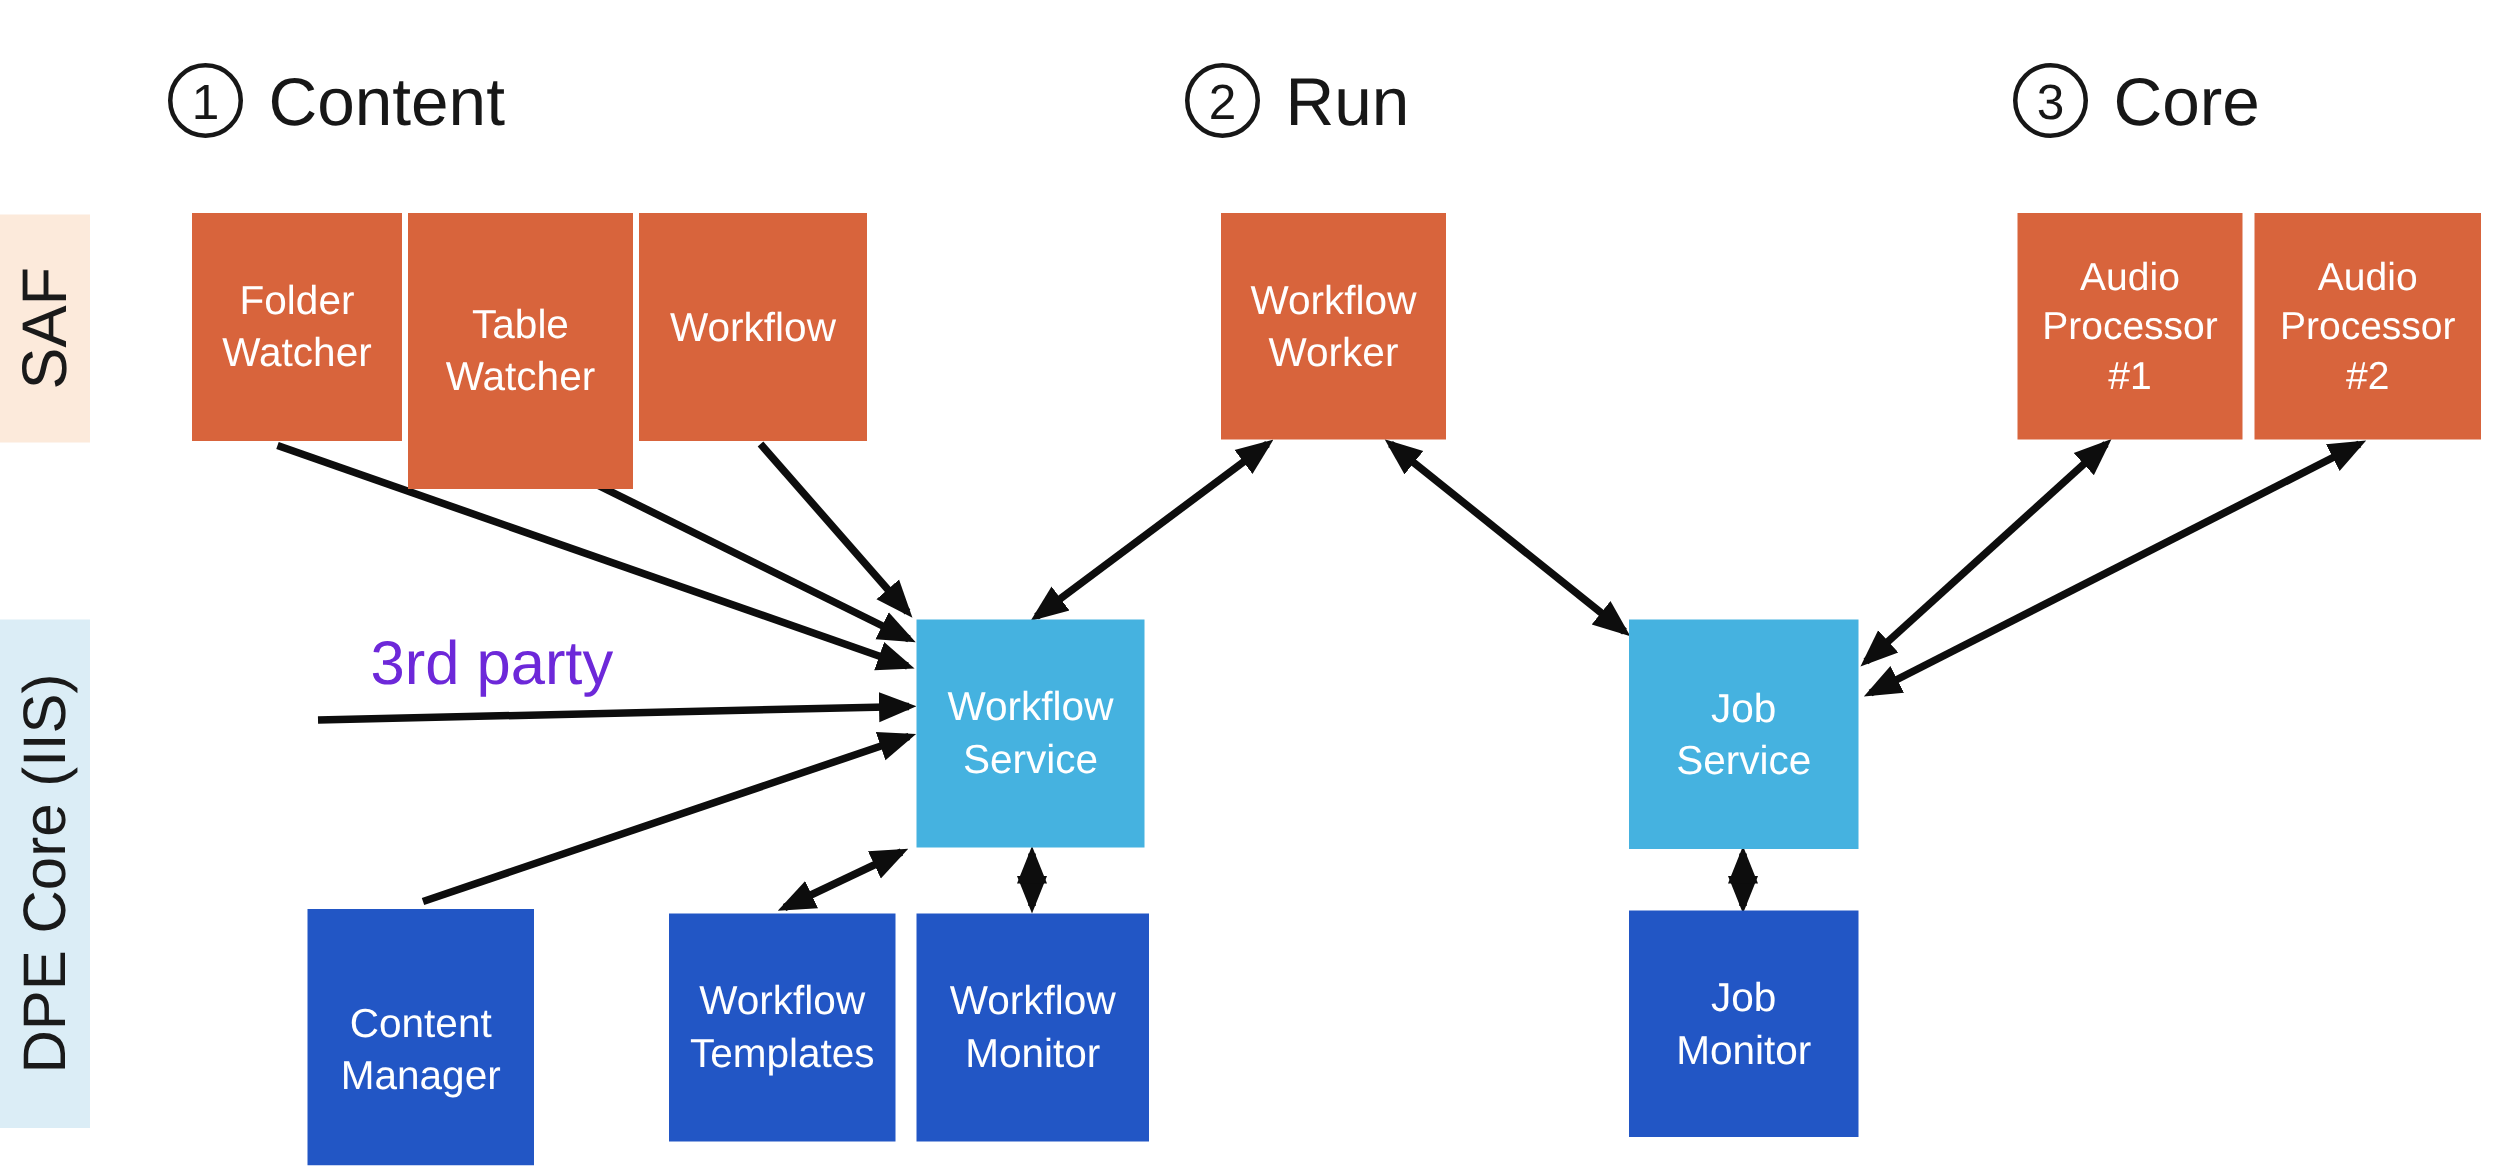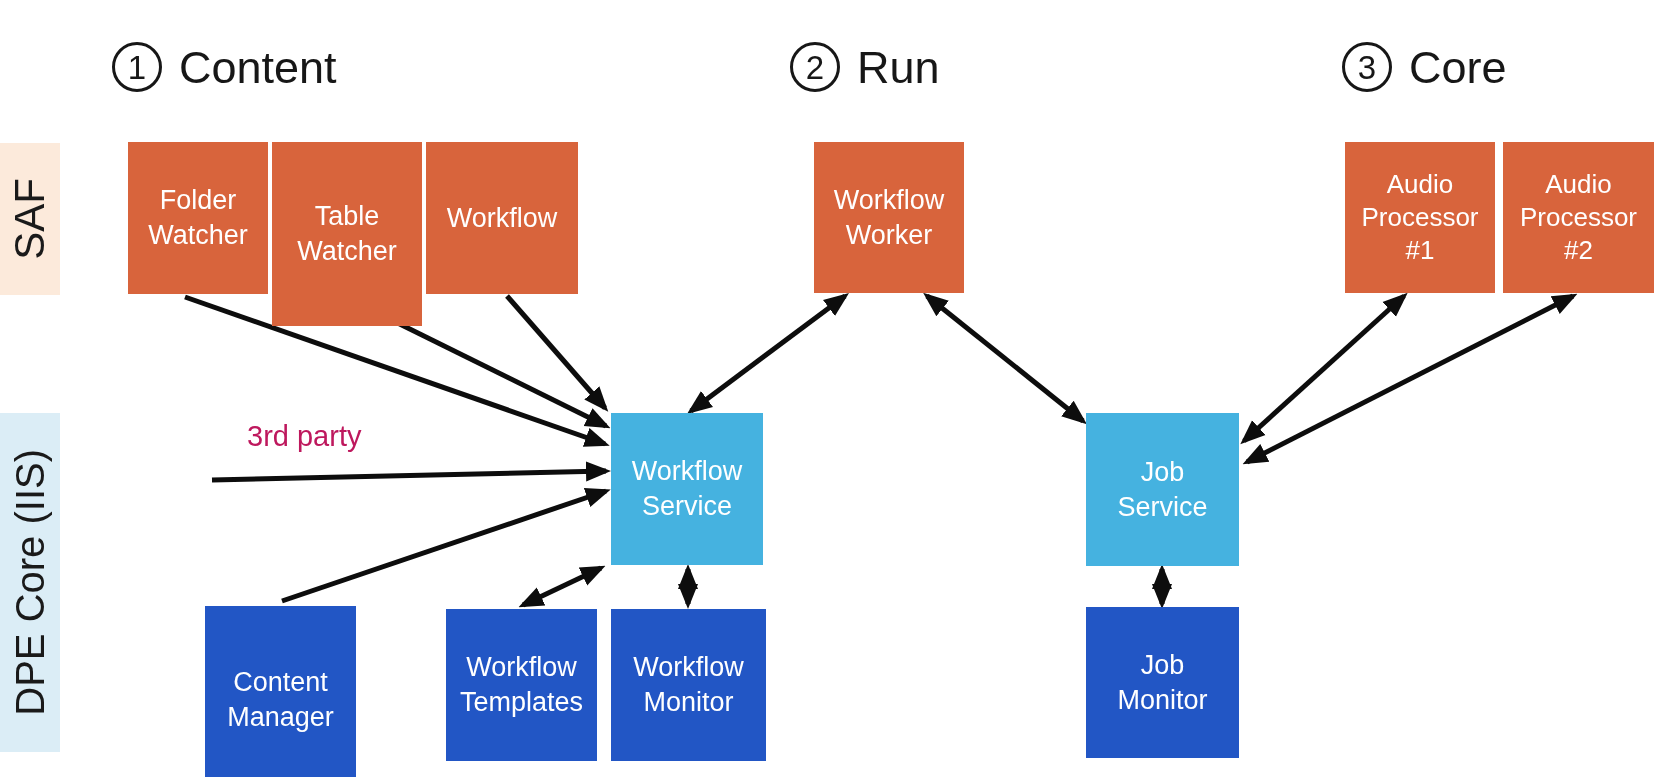--- a/index.html
+++ b/index.html
@@ -40,21 +40,21 @@
   #n-ww {left:814px; top:142px; width:150px;height:151px;}
   #n-ap1{left:1345px;top:142px; width:150px;height:151px;font-size:26px;}
   #n-ap2{left:1503px;top:142px; width:151px;height:151px;font-size:26px;}
   #n-ws {left:611px; top:413px; width:152px;height:152px;}
   #n-js {left:1086px;top:413px; width:153px;height:153px;}
   #n-cm {left:205px; top:606px; width:151px;height:188px;}
   #n-wt {left:446px; top:609px; width:151px;height:152px;}
   #n-wm {left:611px; top:609px; width:155px;height:152px;}
   #n-jm {left:1086px;top:607px; width:153px;height:151px;}
   
-  #third-party{position:absolute;left:247px;top:422px;font-size:29px;color:#be185d;line-height:1;}
+  #third-party{position:absolute;left:247px;top:422px;font-size:41px;color:#6d28d9;line-height:1;}
   
   #arrows{position:absolute;left:0;top:0;width:1670px;height:777px;pointer-events:none;}
   .arrow{stroke:#0d0d0d;stroke-width:5px;fill:none;}
   #arrowhead path{fill:#0d0d0d;}
 </style>
 </head>
 <body>
 
 <div id="canvas">
 

